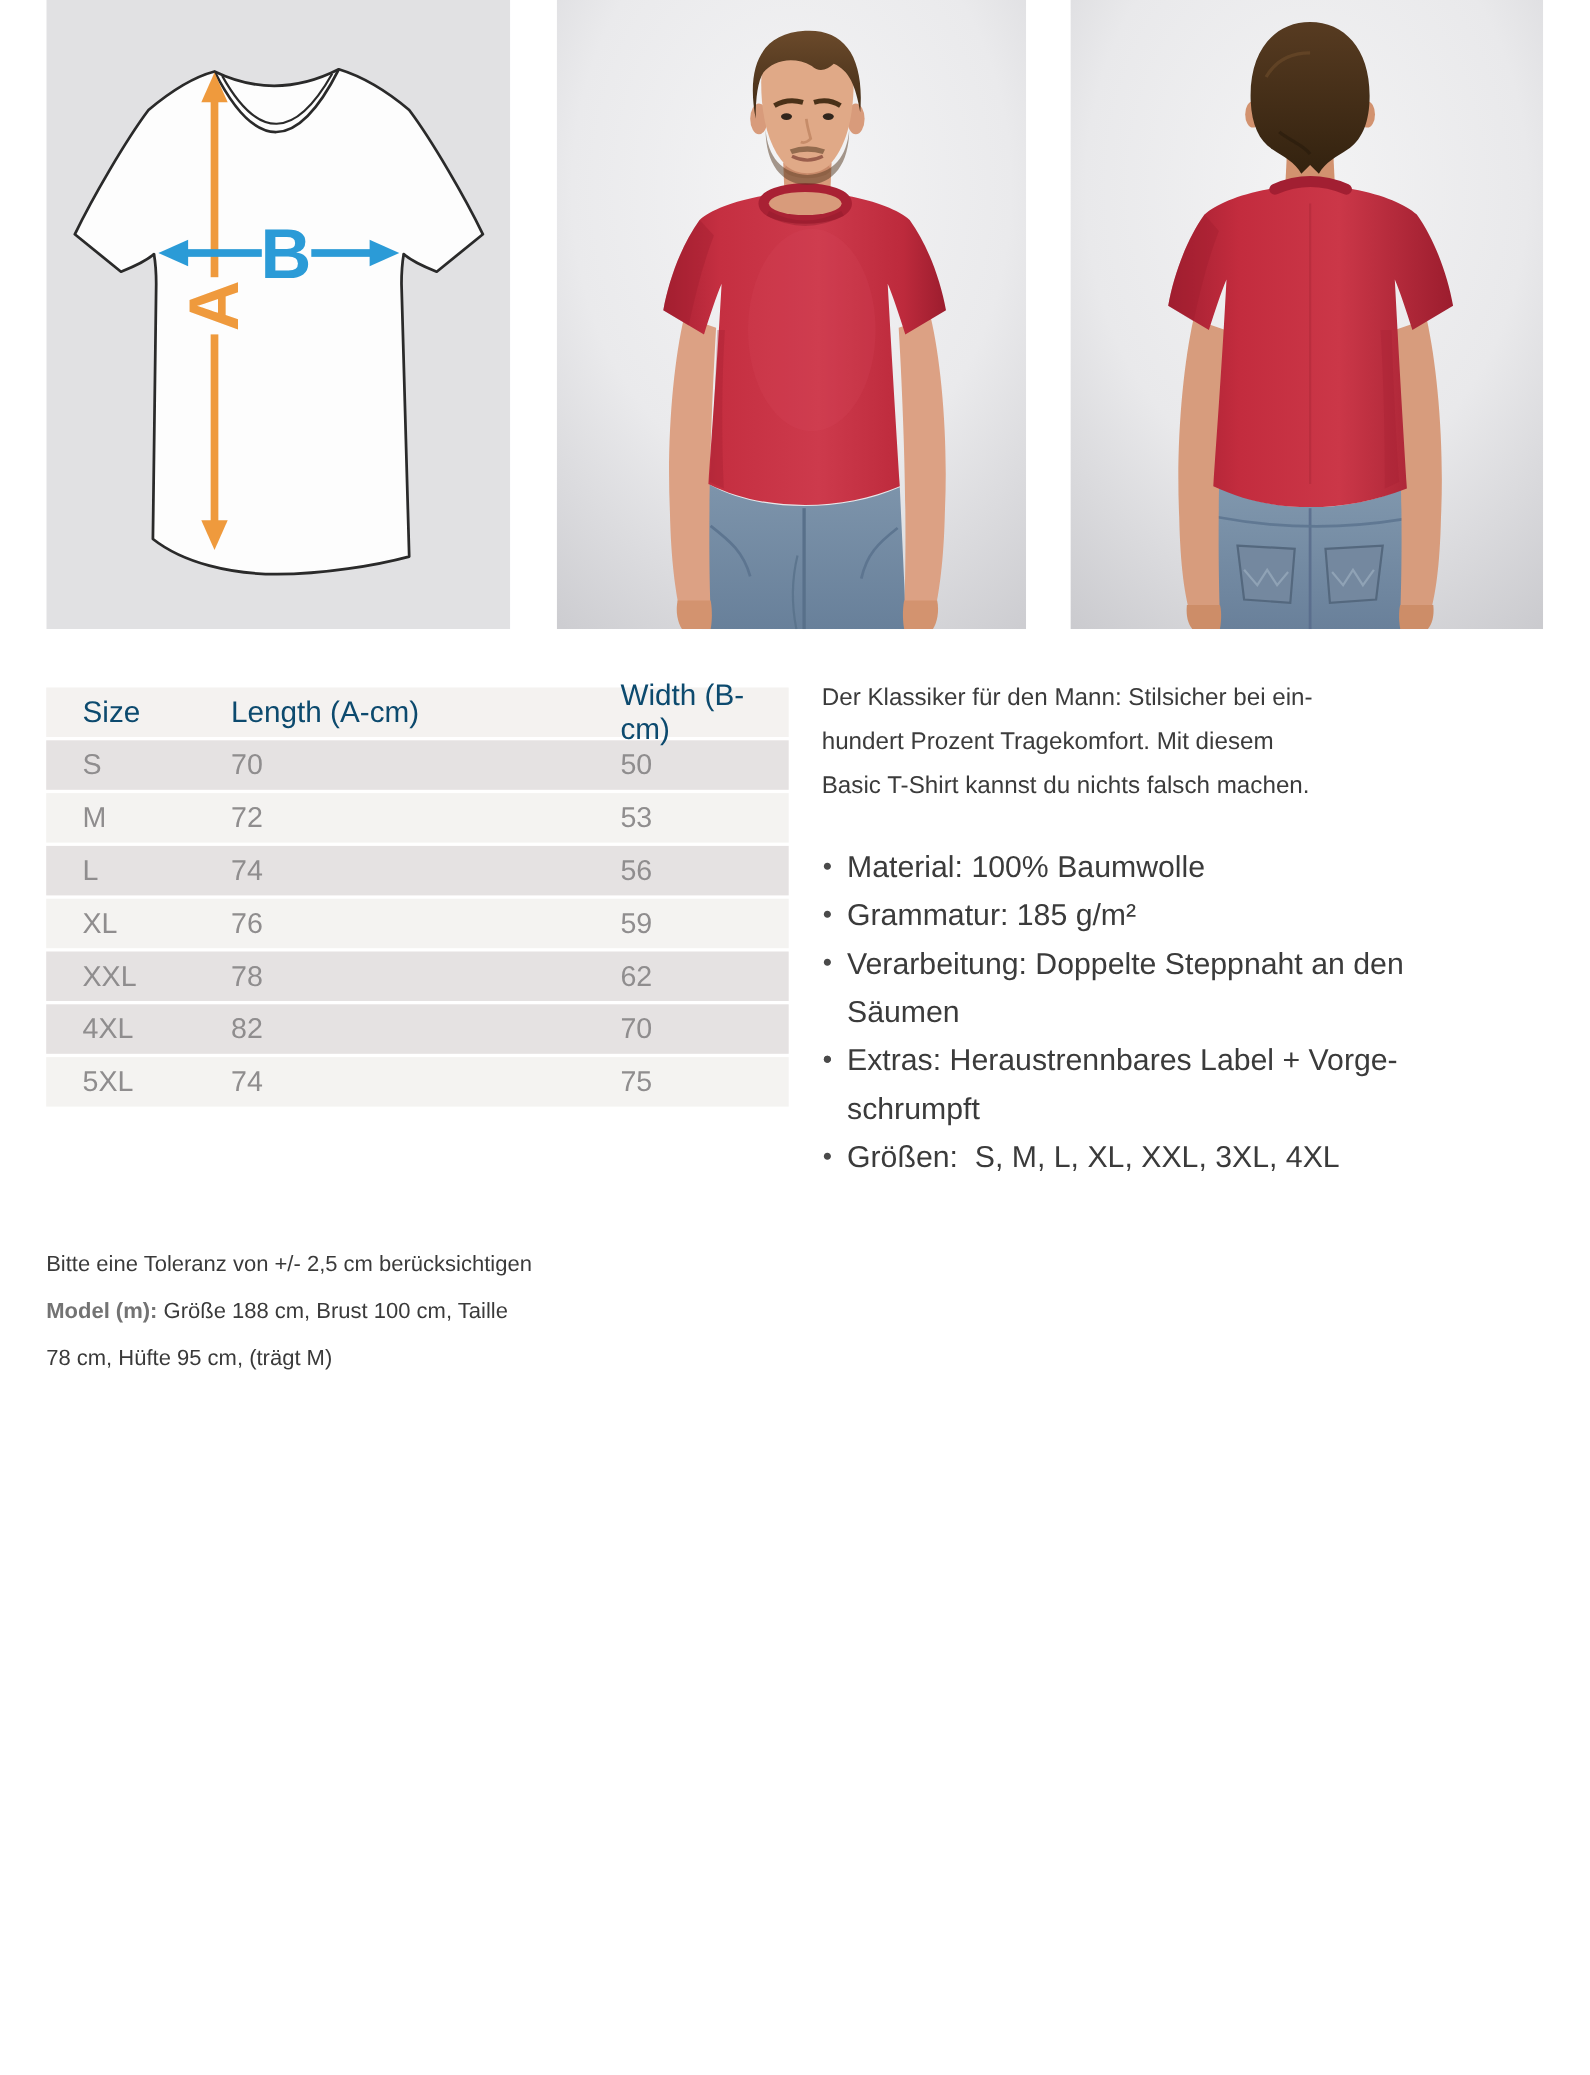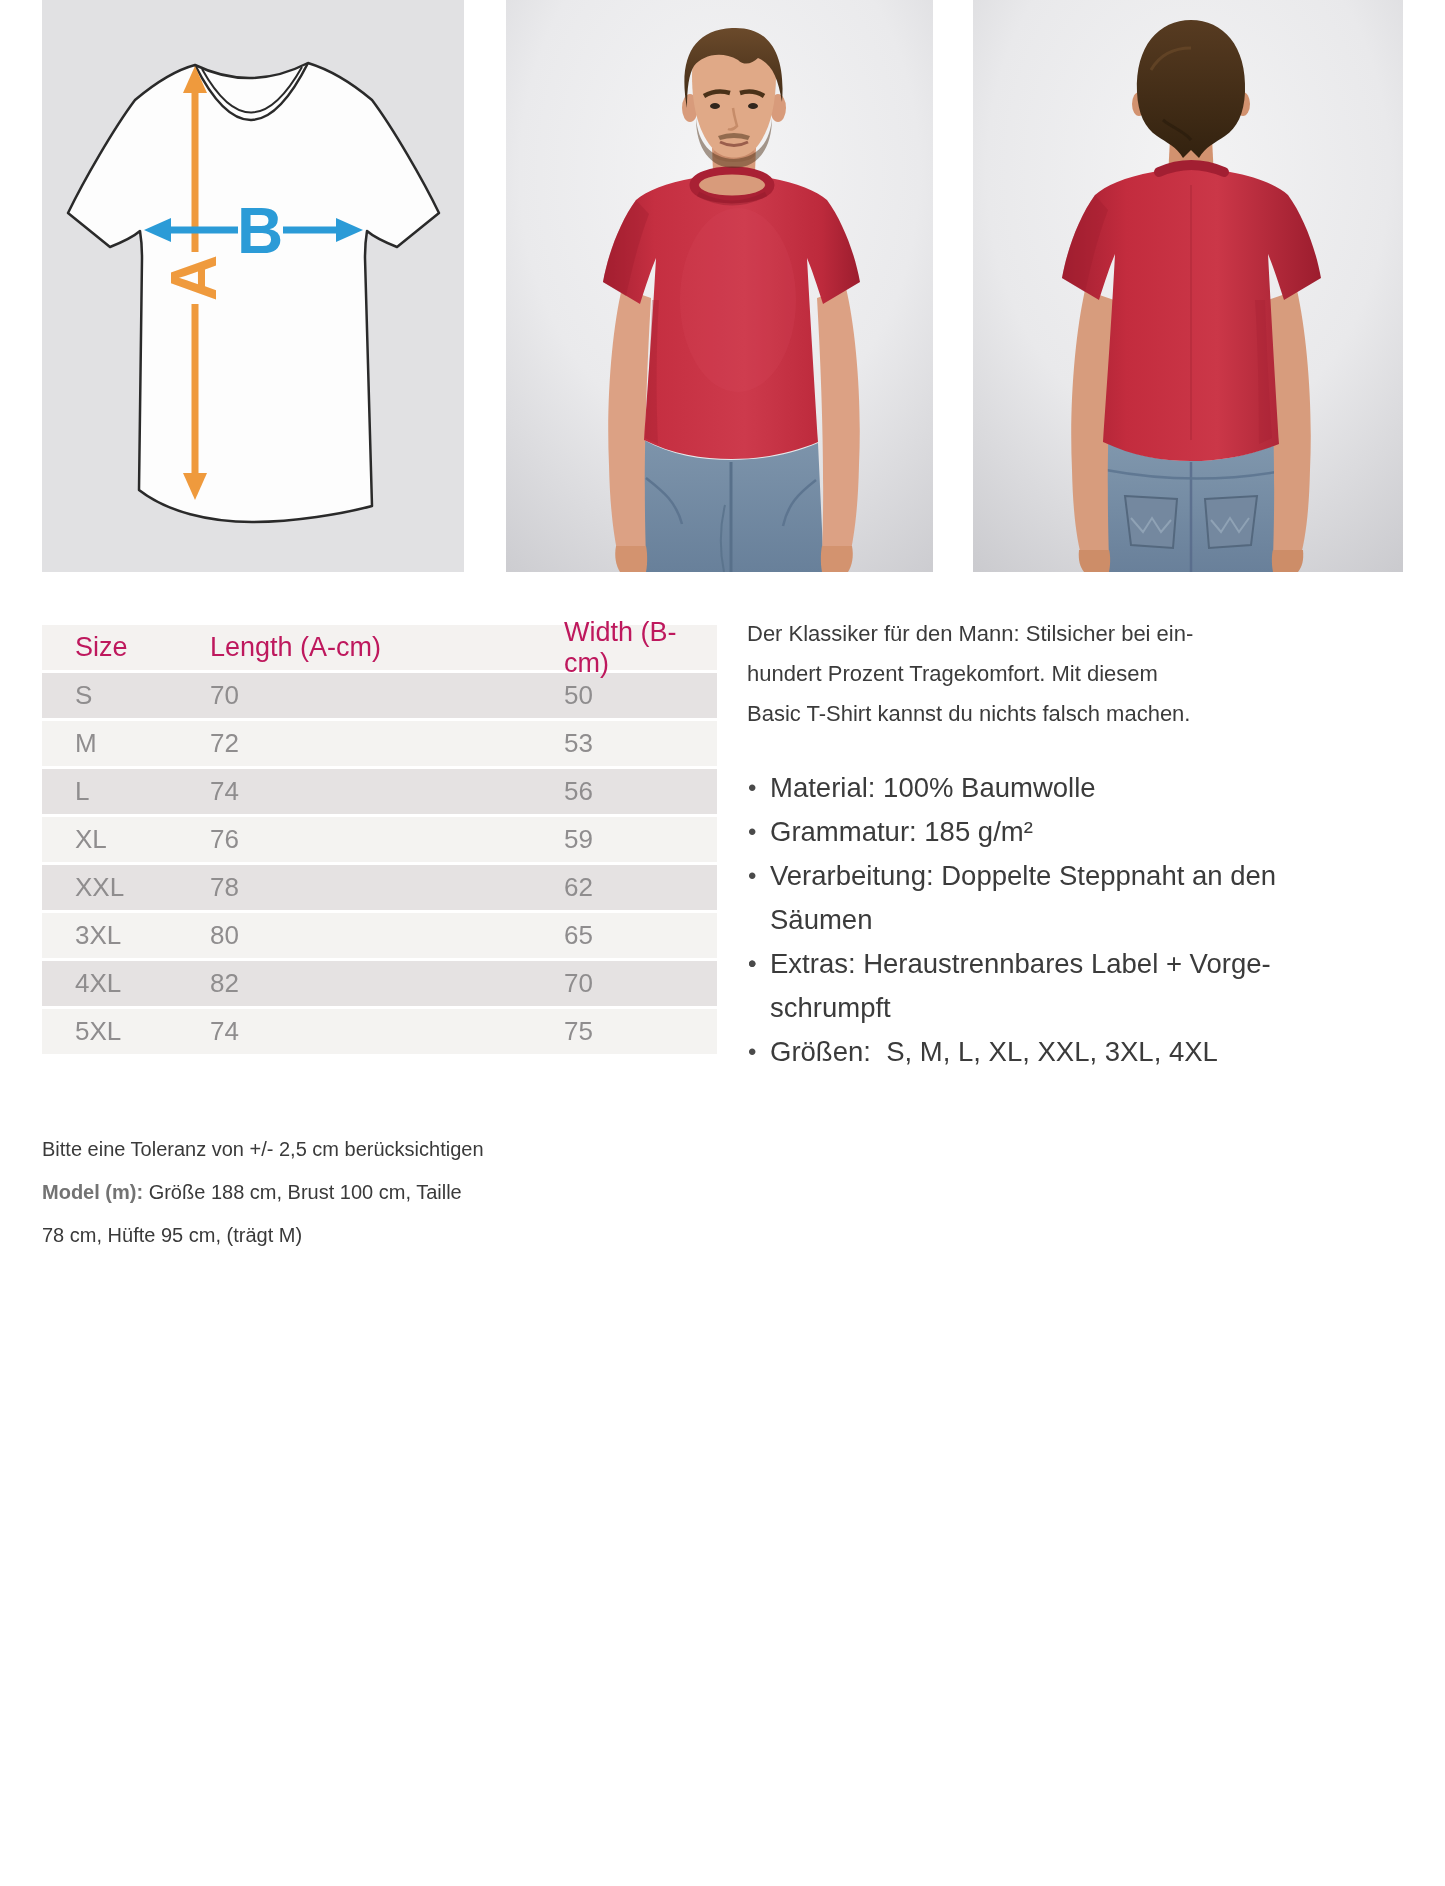--- a/index.html
+++ b/index.html
@@ -12,21 +12,21 @@
   }
   .panel{position:absolute;top:0;height:572px;overflow:hidden;}
   #panel-diagram{left:42px;width:422px;}
   #panel-front{left:506px;width:427px;}
   #panel-back{left:973px;width:430px;}
 
   
   .size-table{position:absolute;left:42px;top:625px;width:675px;}
   .t-row{height:45px;margin-bottom:3px;display:flex;align-items:center;
          font-size:26px;color:#8f8d8e;}
-  .t-row.header{background:#f4f2f0;font-size:27px;color:#be185d;}
+  .t-row.header{background:#f4f2f0;font-size:27px;color:#0c4a6e;}
   .t-row.dark{background:#e5e2e2;}
   .t-row.light{background:#f4f3f1;}
   .t-row .c1{width:168px;padding-left:33px;box-sizing:border-box;}
   .t-row .c2{width:310px;}
   .t-row .c3{flex:1;margin-left:44px;}
 
   
   .note-block{position:absolute;left:42px;top:1128px;width:660px;
               font-size:20px;line-height:43px;color:#3a3a3a;}
   .note-block .model-line{white-space:pre-line;}
@@ -249,25 +249,20 @@
         <div class="t-row light">
           <span class="c1">XL</span>
           <span class="c2">76</span>
           <span class="c3">59</span>
         </div>
         <div class="t-row dark">
           <span class="c1">XXL</span>
           <span class="c2">78</span>
           <span class="c3">62</span>
         </div>
-        <div class="t-row light">
-          <span class="c1">3XL</span>
-          <span class="c2">80</span>
-          <span class="c3">65</span>
-        </div>
         <div class="t-row dark">
           <span class="c1">4XL</span>
           <span class="c2">82</span>
           <span class="c3">70</span>
         </div>
         <div class="t-row light">
           <span class="c1">5XL</span>
           <span class="c2">74</span>
           <span class="c3">75</span>
         </div>

